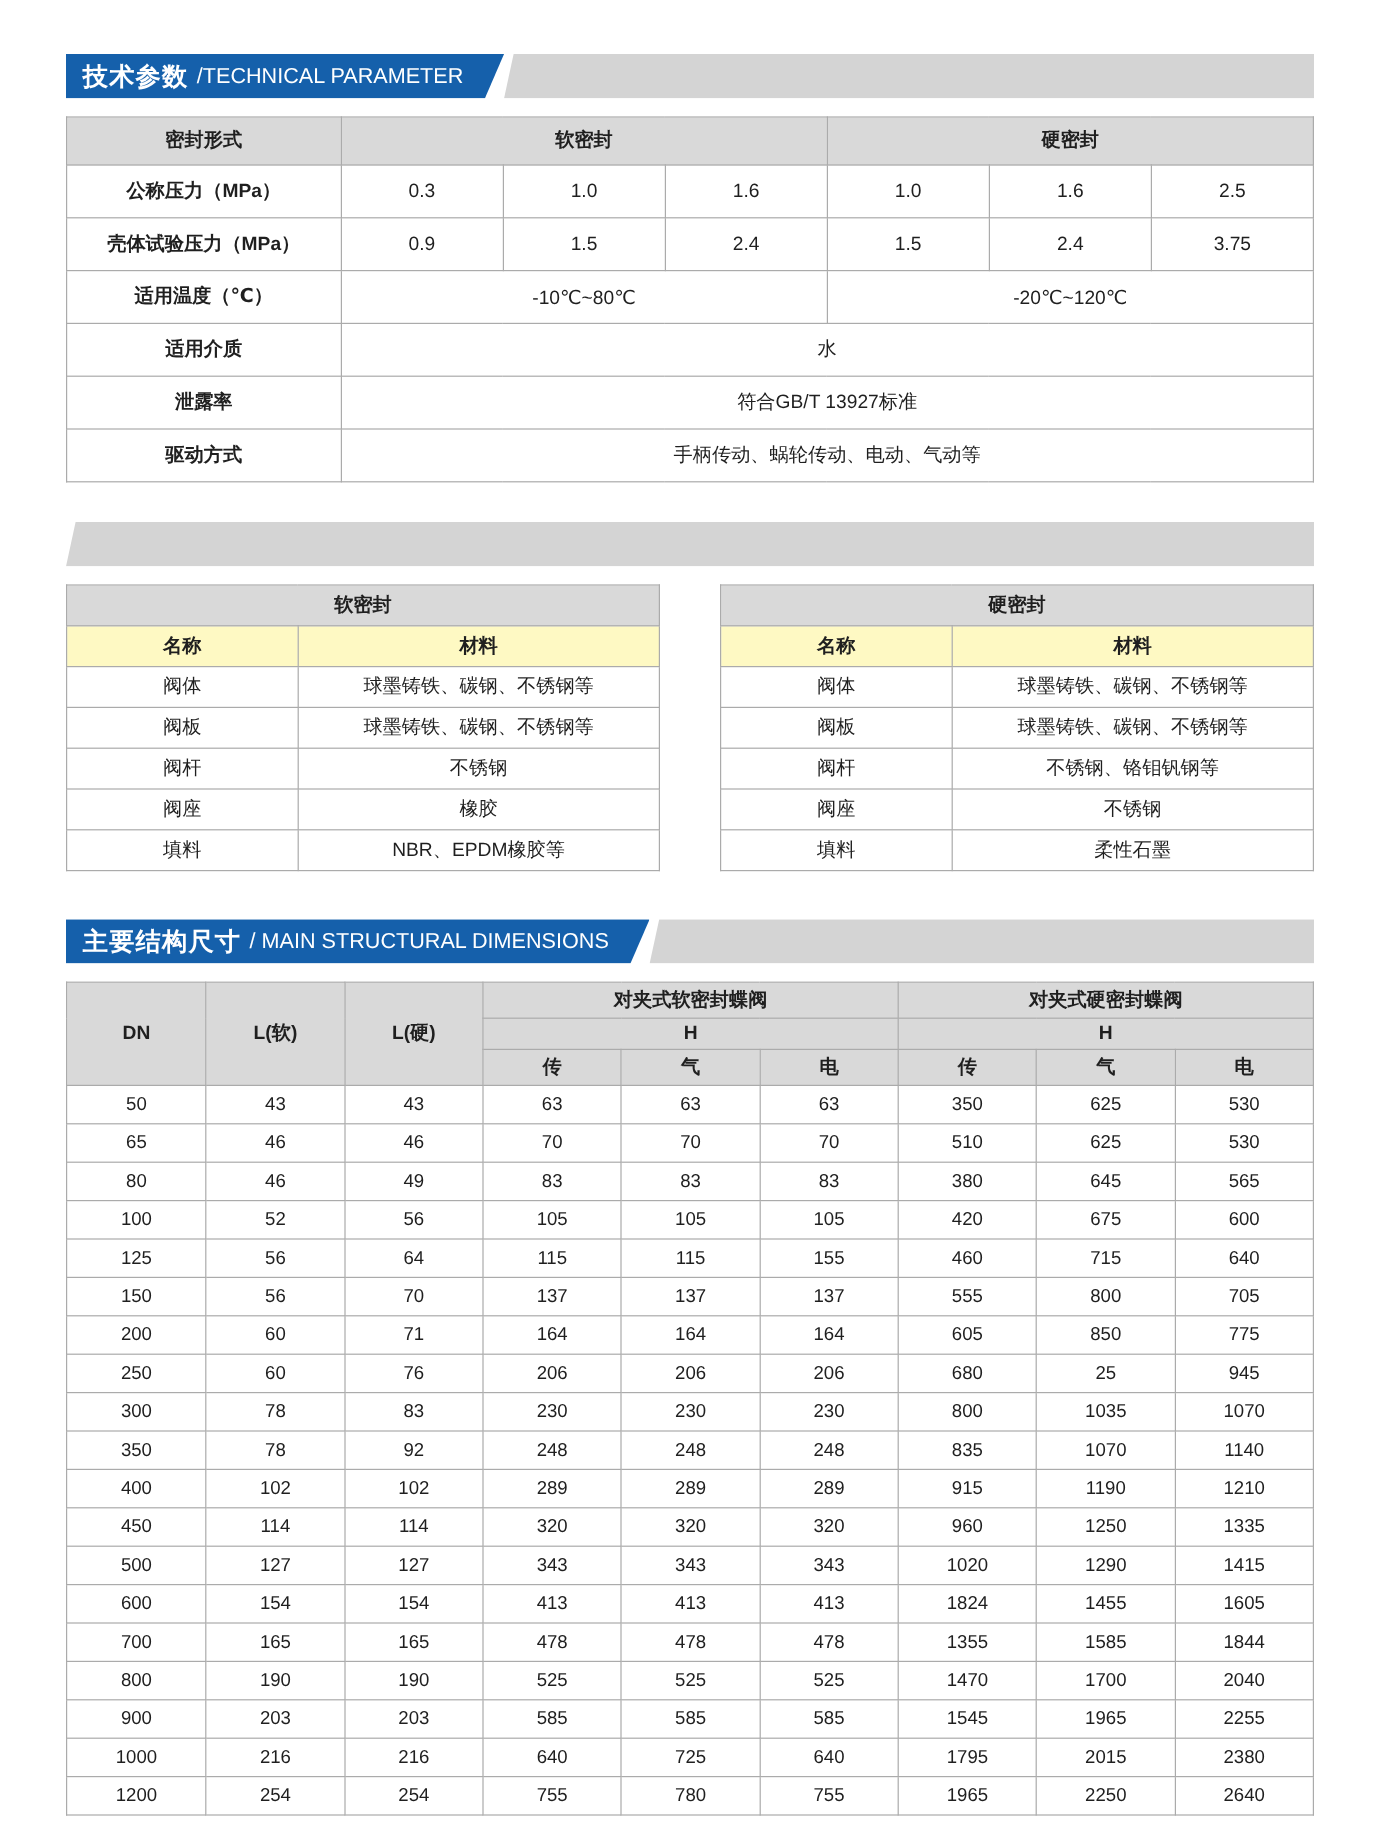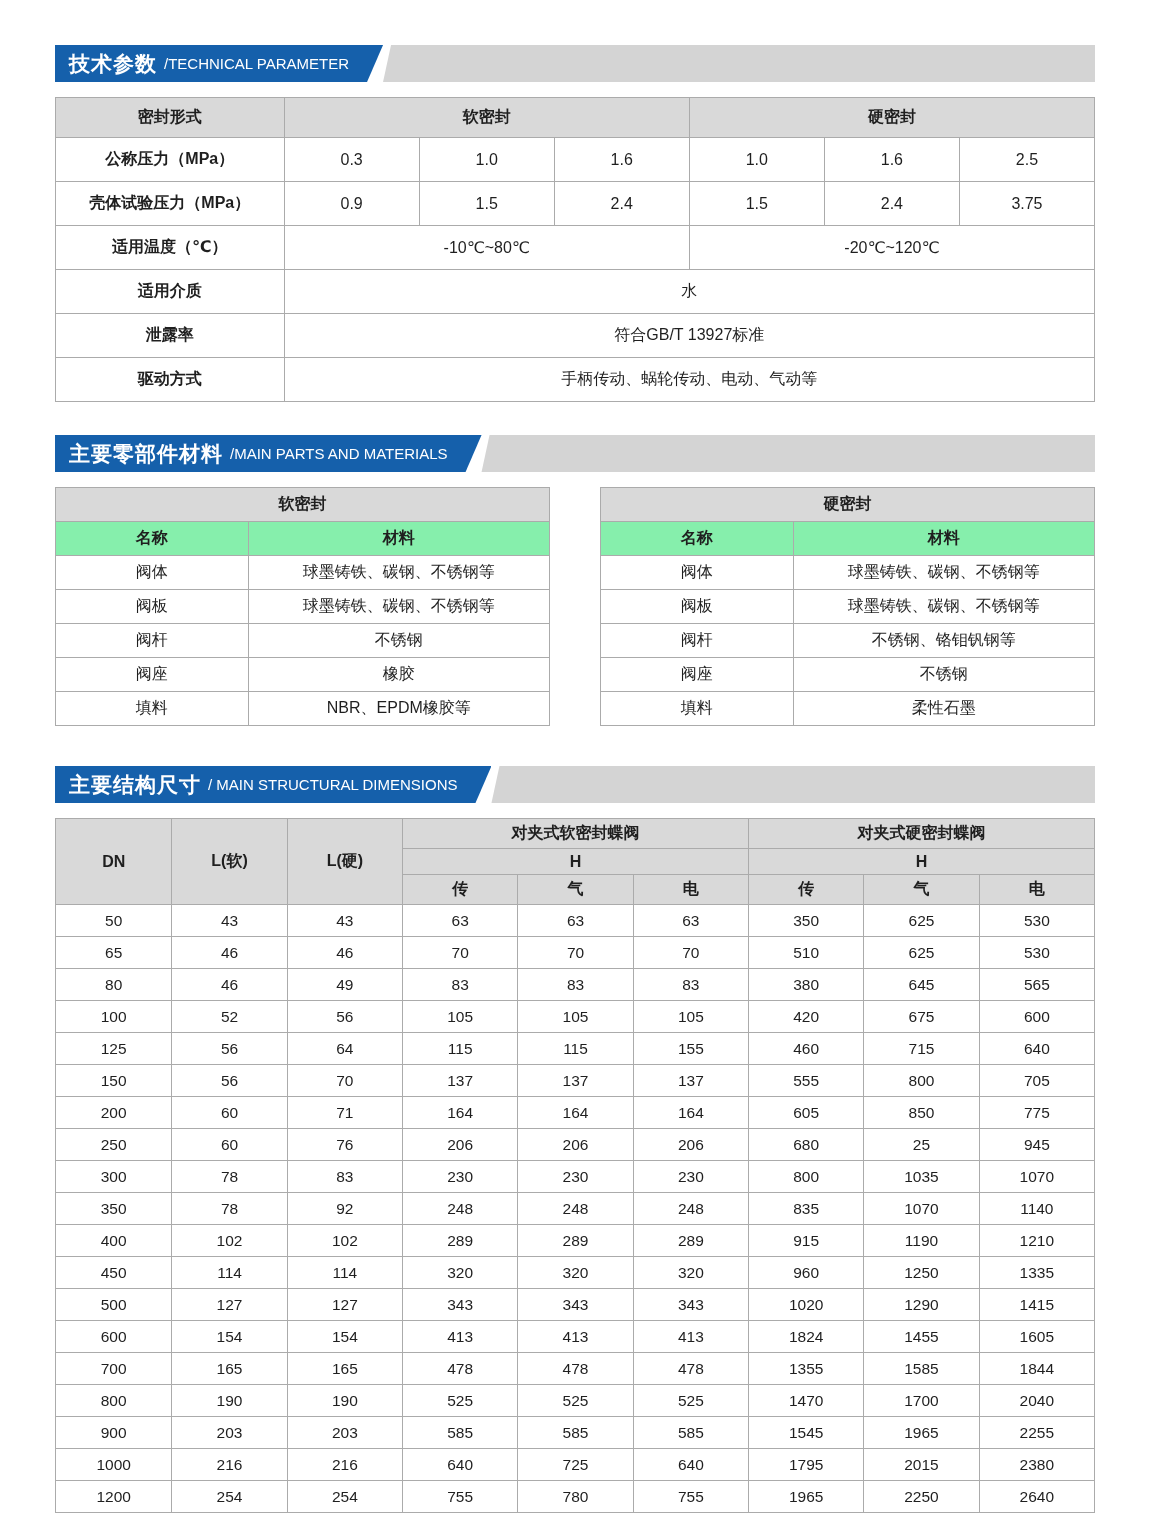--- a/index.html
+++ b/index.html
@@ -20,36 +20,36 @@
 
   
   .sec-header{display:flex;height:37px;margin-bottom:15px;}
   .sec-blue{
     background:var(--blue);color:#ffffff;
     display:flex;align-items:center;gap:7px;
     padding:0 34px 0 14px;white-space:nowrap;
     clip-path:polygon(0 0,100% 0,calc(100% - 16px) 100%,0 100%);
   }
   .sec-blue .zh{font-size:21px;font-weight:bold;letter-spacing:1px;}
-  .sec-blue .en{font-size:15px;}
+  .sec-blue .en{font-size:18px;}
   .sec-gray{
     flex:1;background:var(--bar-gray);margin-left:-8px;
     clip-path:polygon(16px 0,100% 0,100% 100%,8px 100%);
   }
 
   table{border-collapse:collapse;width:100%;table-layout:fixed;}
   th,td{
     border:1px solid var(--border);
     text-align:center;vertical-align:middle;
     font-size:16px;padding:2px 4px;
   }
   th{background:var(--th-bg);font-weight:bold;}
   td{background:#ffffff;font-weight:normal;}
   td.lbl{font-weight:bold;}
-  th.white{background:#86efac;}
+  th.white{background:#fef9c3;}
 
   .tech-table{margin-bottom:33px;}
   .tech-table th{height:40px;}
   .tech-table td{height:44px;}
 
   .materials{display:flex;justify-content:space-between;margin-bottom:40px;}
   .mat-table{width:495px;}
   .mat-table th,.mat-table td{height:34px;}
 
   .dim-table th{font-size:16px;}
@@ -119,24 +119,20 @@
         <td colspan="6">符合GB/T 13927标准</td>
       </tr>
       <tr>
         <td class="lbl">驱动方式</td>
         <td colspan="6">手柄传动、蜗轮传动、电动、气动等</td>
       </tr>
     </tbody>
   </table>
 
   <div class="sec-header">
-    <div class="sec-blue">
-      <span class="zh">主要零部件材料</span>
-      <span class="en">/MAIN PARTS AND MATERIALS</span>
-    </div>
     <div class="sec-gray"></div>
   </div>
 
   <div class="materials">
     <table class="mat-table">
       <colgroup>
           <col style="width:39%">
           <col style="width:61%">
         </colgroup>
       <thead>

